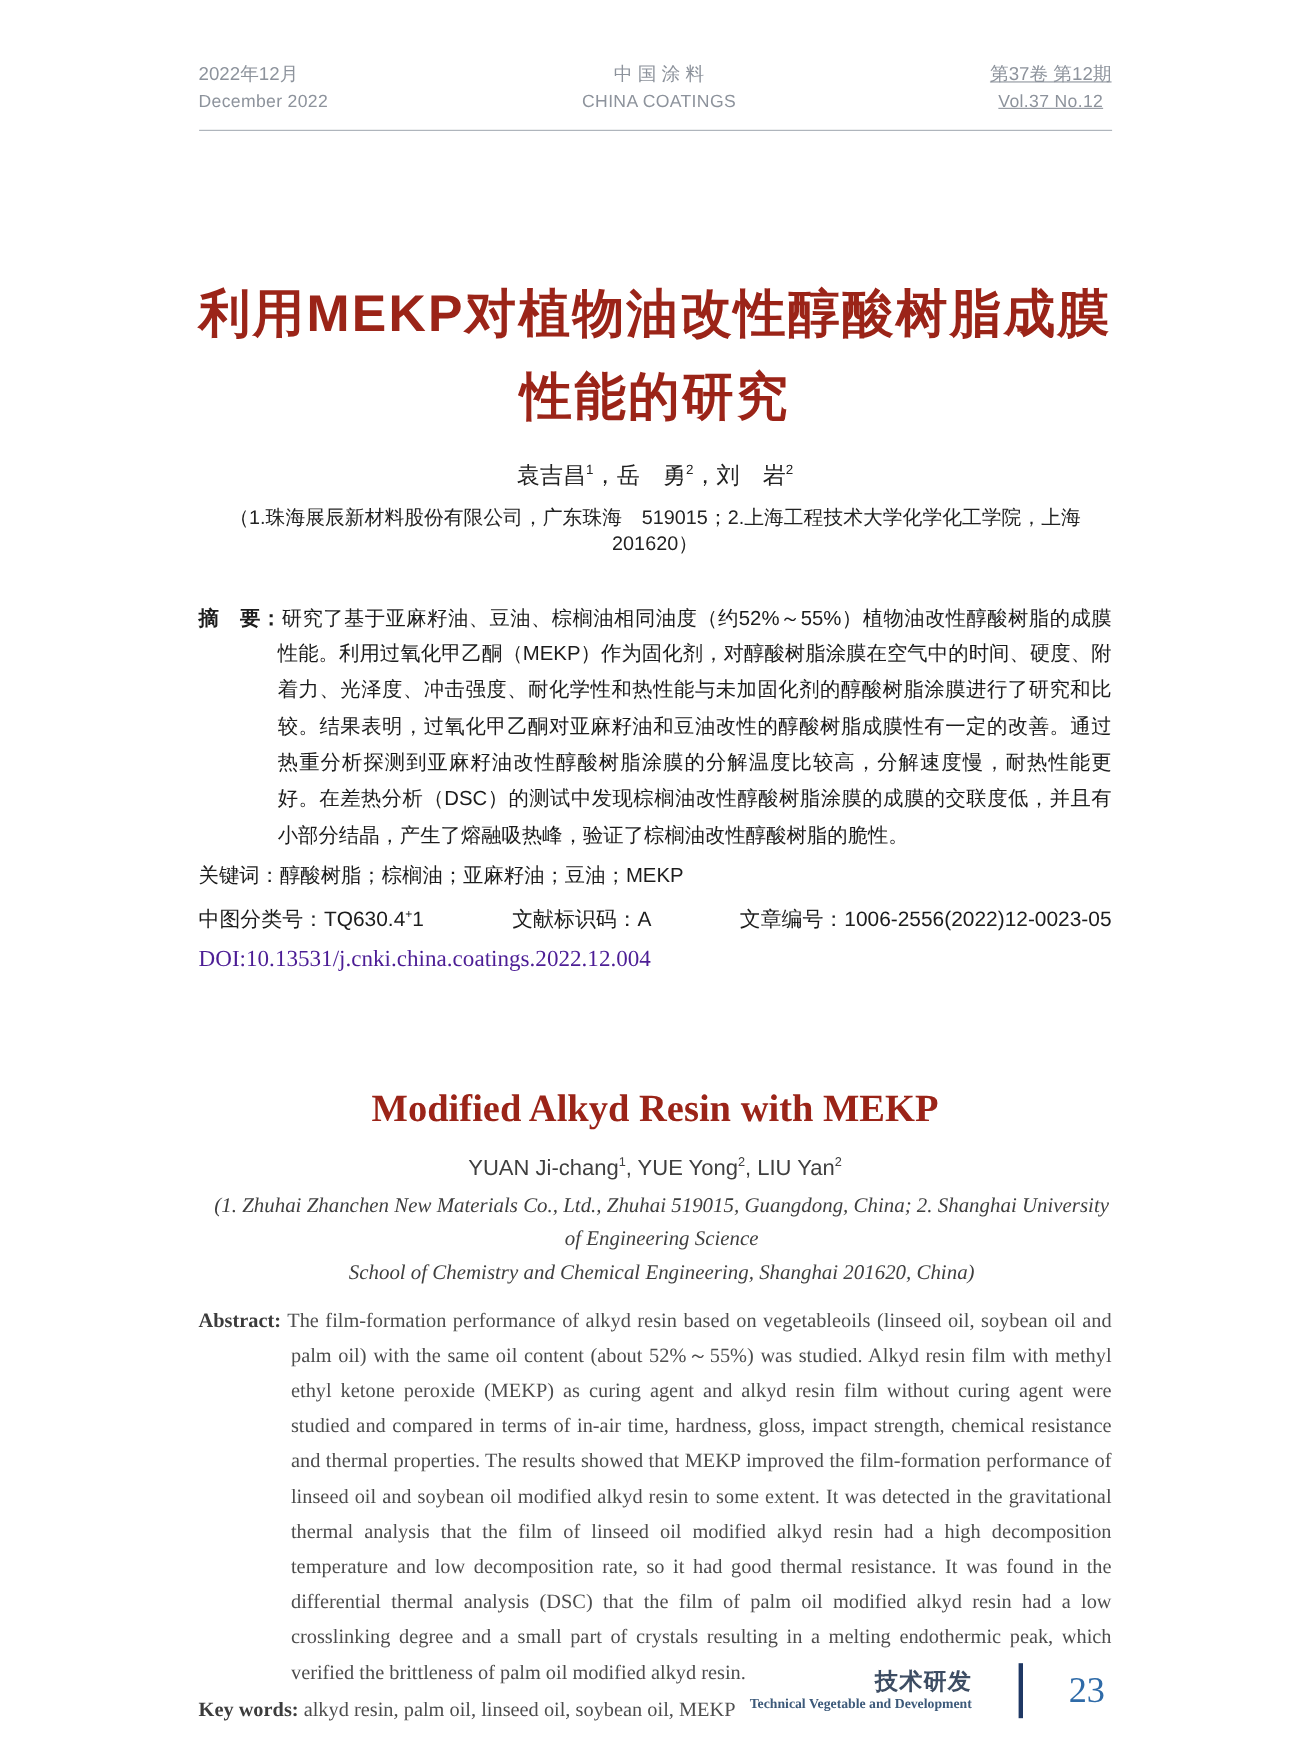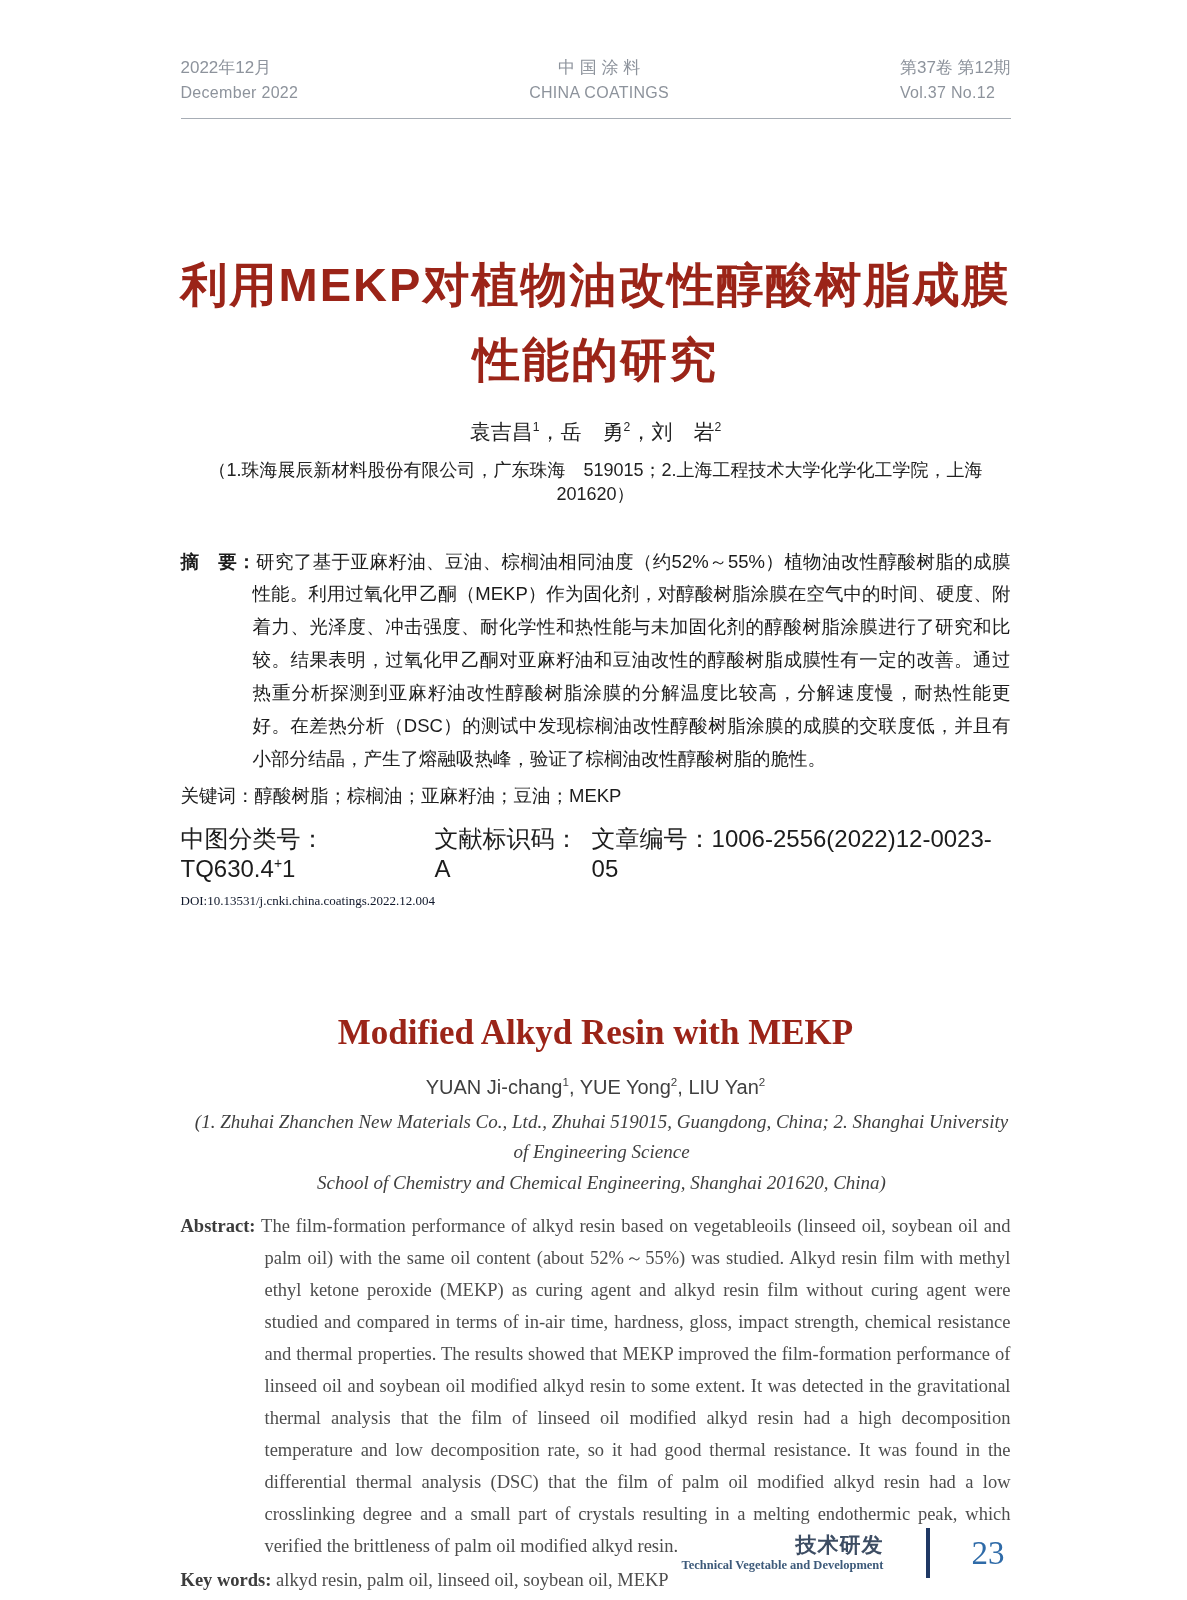--- a/index.html
+++ b/index.html
@@ -16,21 +16,21 @@
   }
   
   .jheader{
     display:flex;justify-content:space-between;align-items:flex-end;
     color:#8d939c;
     padding-bottom:12px;
     border-bottom:1.5px solid #a7adb5;
   }
   .jheader .col{line-height:1.55;font-size:17px;}
   .jheader .col.center{text-align:center;}
-  .jheader .col.right{text-align:left;}
+  .jheader .col.right{text-align:center;text-decoration:underline;}
   .jheader .en{font-size:16px;letter-spacing:0.3px;}
   
   .cn-title{
     margin-top:128px;
     text-align:center;
     color:#9b2418;
     font-weight:800;
     font-size:47px;
     line-height:1.6;
     letter-spacing:2px;
@@ -59,27 +59,27 @@
   }
   .cn-abstract .lbl{font-weight:700;}
   .cn-keywords{
     margin-top:4px;
     font-size:18.5px;
     line-height:1.78;
   }
   .clc-row{
     display:flex;justify-content:space-between;
     margin-top:10px;
-    font-size:24px;
+    font-size:19px;
   }
   .doi-line{
     margin-top:10px;
     font-family:"Liberation Serif", serif;
-    font-size:13px;
-    color:#0f172a;
+    font-size:21px;
+    color:#4c1d95;
   }
   
   .en-title{
     margin-top:46px;
     text-align:center;
     color:#9b2418;
     font-family:"Liberation Serif", serif;
     font-weight:700;
     font-size:35px;
     line-height:1.5;
@@ -139,21 +139,21 @@
     font-size:19.5px;
     line-height:1.8;
     text-align:justify;
     margin:0;
     color:#1c1c1c;
   }
   
   .pfooter{
     position:absolute;
     right:130px;
-    bottom:22px;
+    bottom:38px;
     display:flex;
     align-items:center;
     gap:30px;
   }
   .pfooter .labels{text-align:right;}
   .pfooter .cn{
     font-weight:800;
     font-size:21px;
     color:#3d4d63;
     letter-spacing:1px;

